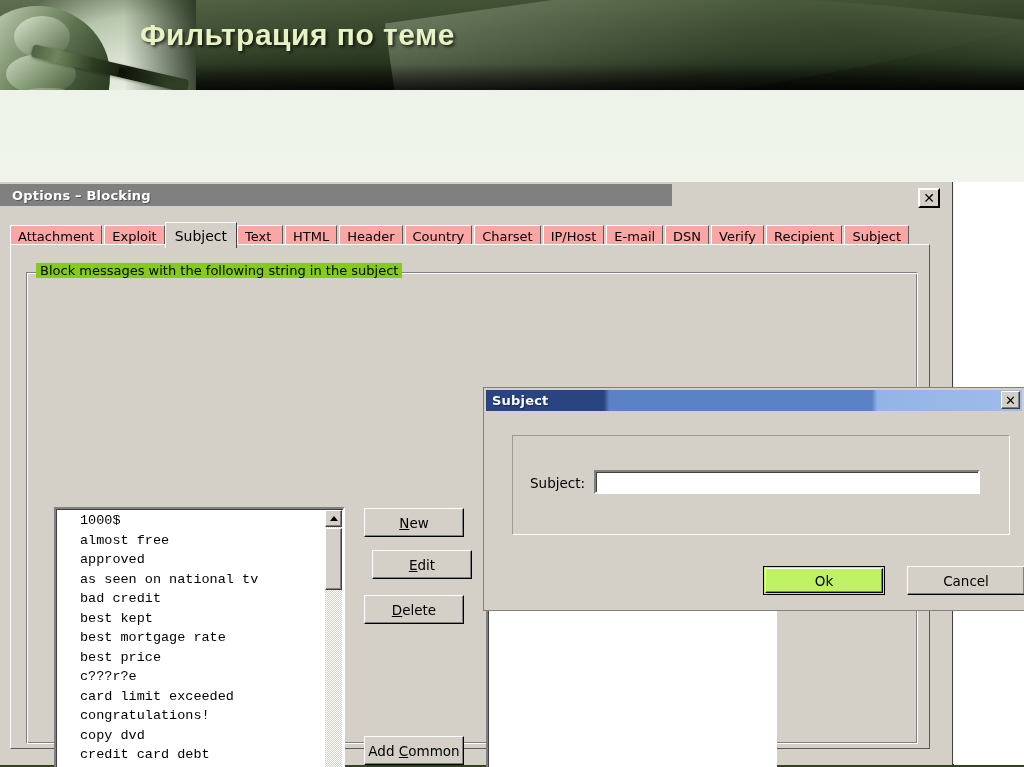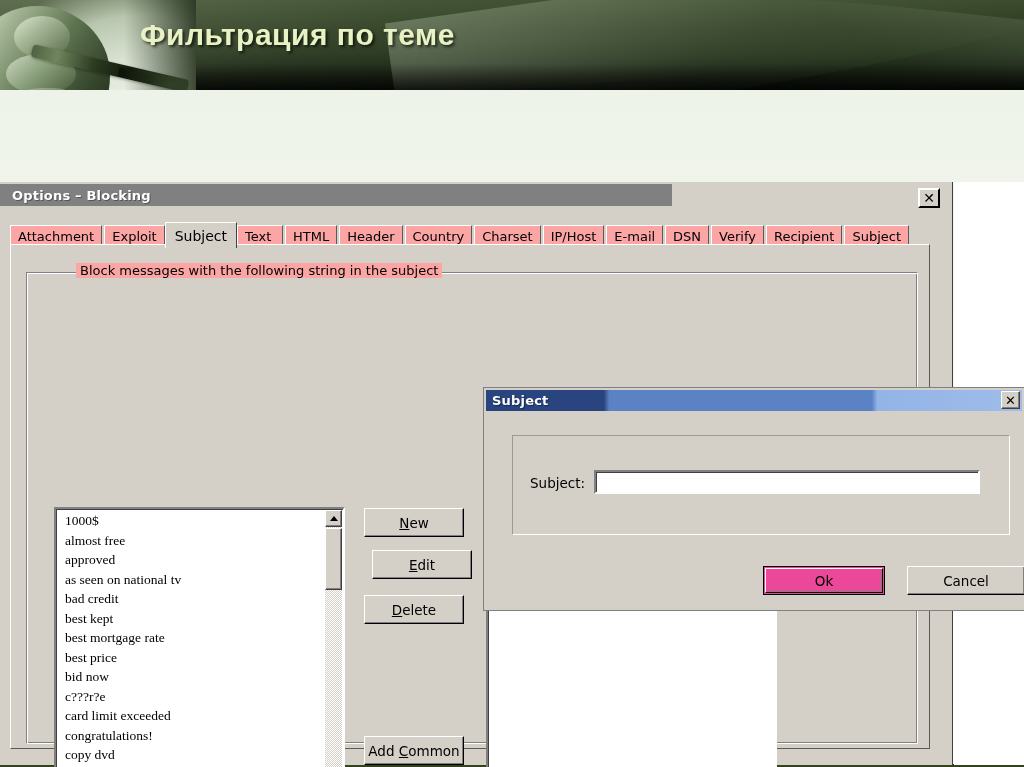--- a/index.html
+++ b/index.html
@@ -191,24 +191,23 @@
 
   
   .groupbox {
     position: absolute; left: 26px; top: 88px; width: 892px; height: 472px;
     border: 1px solid #ffffff;
     border-top-color: #808080; border-left-color: #808080;
     box-shadow: inset 1px 1px 0 #ffffff, inset -1px -1px 0 #808080;
   }
   .groupbox-label {
     position: absolute; left: 36px; top: 79px;
-    background: #fca5a5; padding: 0 4px;
+    background: #84cc16; padding: 0 4px;
     font-size: 13px; color: #000;
     font-family: "DejaVu Sans", sans-serif;
-    margin-left: 40px;
   }
 
   .fieldlabel {
     position: absolute; font-size: 13px; color: #000;
     font-family: "DejaVu Sans", sans-serif;
     margin-top: 36px;
   }
 
   
   .listbox {
@@ -221,22 +220,22 @@
     overflow: hidden;
   }
   #inbound-listbox { left: 54px; top: 323px; width: 291px; height: 314px; }
   #outbound-listbox { left: 486px; top: 323px; width: 291px; height: 314px; }
   .listbox-items {
     position: absolute; left: 2px; top: 2px; right: 18px; bottom: 2px;
     overflow: hidden;
   }
   .li {
     font-size: 13.5px; line-height: 19.5px; color: #000;
-    font-family: Liberation Serif, serif;
-    padding-left: 7px; white-space: nowrap;
+    font-family: Liberation Mono, monospace;
+    padding-left: 22px; white-space: nowrap;
   }
 
   
   .vscroll {
     position: absolute; right: 1px; top: 1px; bottom: 1px; width: 17px;
     background: #d4d0c8;
     background-image:
       linear-gradient(45deg, #ffffff 25%, transparent 25%, transparent 75%, #ffffff 75%),
       linear-gradient(45deg, #ffffff 25%, #d4d0c8 25%, #d4d0c8 75%, #ffffff 75%);
     background-size: 2px 2px;
@@ -324,21 +323,21 @@
     box-shadow: inset 1px 1px 0 #404040;
   }
   .modal-input input {
     width: 100%; height: 100%; border: none; outline: none;
     background: transparent; padding: 0 4px;
     font-size: 13.5px; color: #000;
     font-family: "DejaVu Sans", sans-serif;
   }
   .btn-default {
     position: absolute;
-    background: #ec4899;
+    background: #bef264;
     border: 1px solid #000000;
     display: flex; align-items: center; justify-content: center;
     font-size: 13.5px; color: #000;
     font-family: "DejaVu Sans", sans-serif;
     cursor: default; user-select: none;
   }
   .btn-default .inner {
     position: absolute; inset: 1px;
     border: 1px solid #ffffff;
     border-right-color: #000000; border-bottom-color: #000000;
@@ -420,21 +419,20 @@
     <div class="listbox" id="inbound-listbox">
       <div class="listbox-items">
         <div class="li">1000$</div>
         <div class="li">almost free</div>
         <div class="li">approved</div>
         <div class="li">as seen on national tv</div>
         <div class="li">bad credit</div>
         <div class="li">best kept</div>
         <div class="li">best mortgage rate</div>
         <div class="li">best price</div>
-        <div class="li">bid now</div>
         <div class="li">c???r?e</div>
         <div class="li">card limit exceeded</div>
         <div class="li">congratulations!</div>
         <div class="li">copy dvd</div>
         <div class="li">credit card debt</div>
 
       </div>
       <div class="vscroll">
         <div class="sb-btn sb-up">
             <div class="arrow-up"></div>

